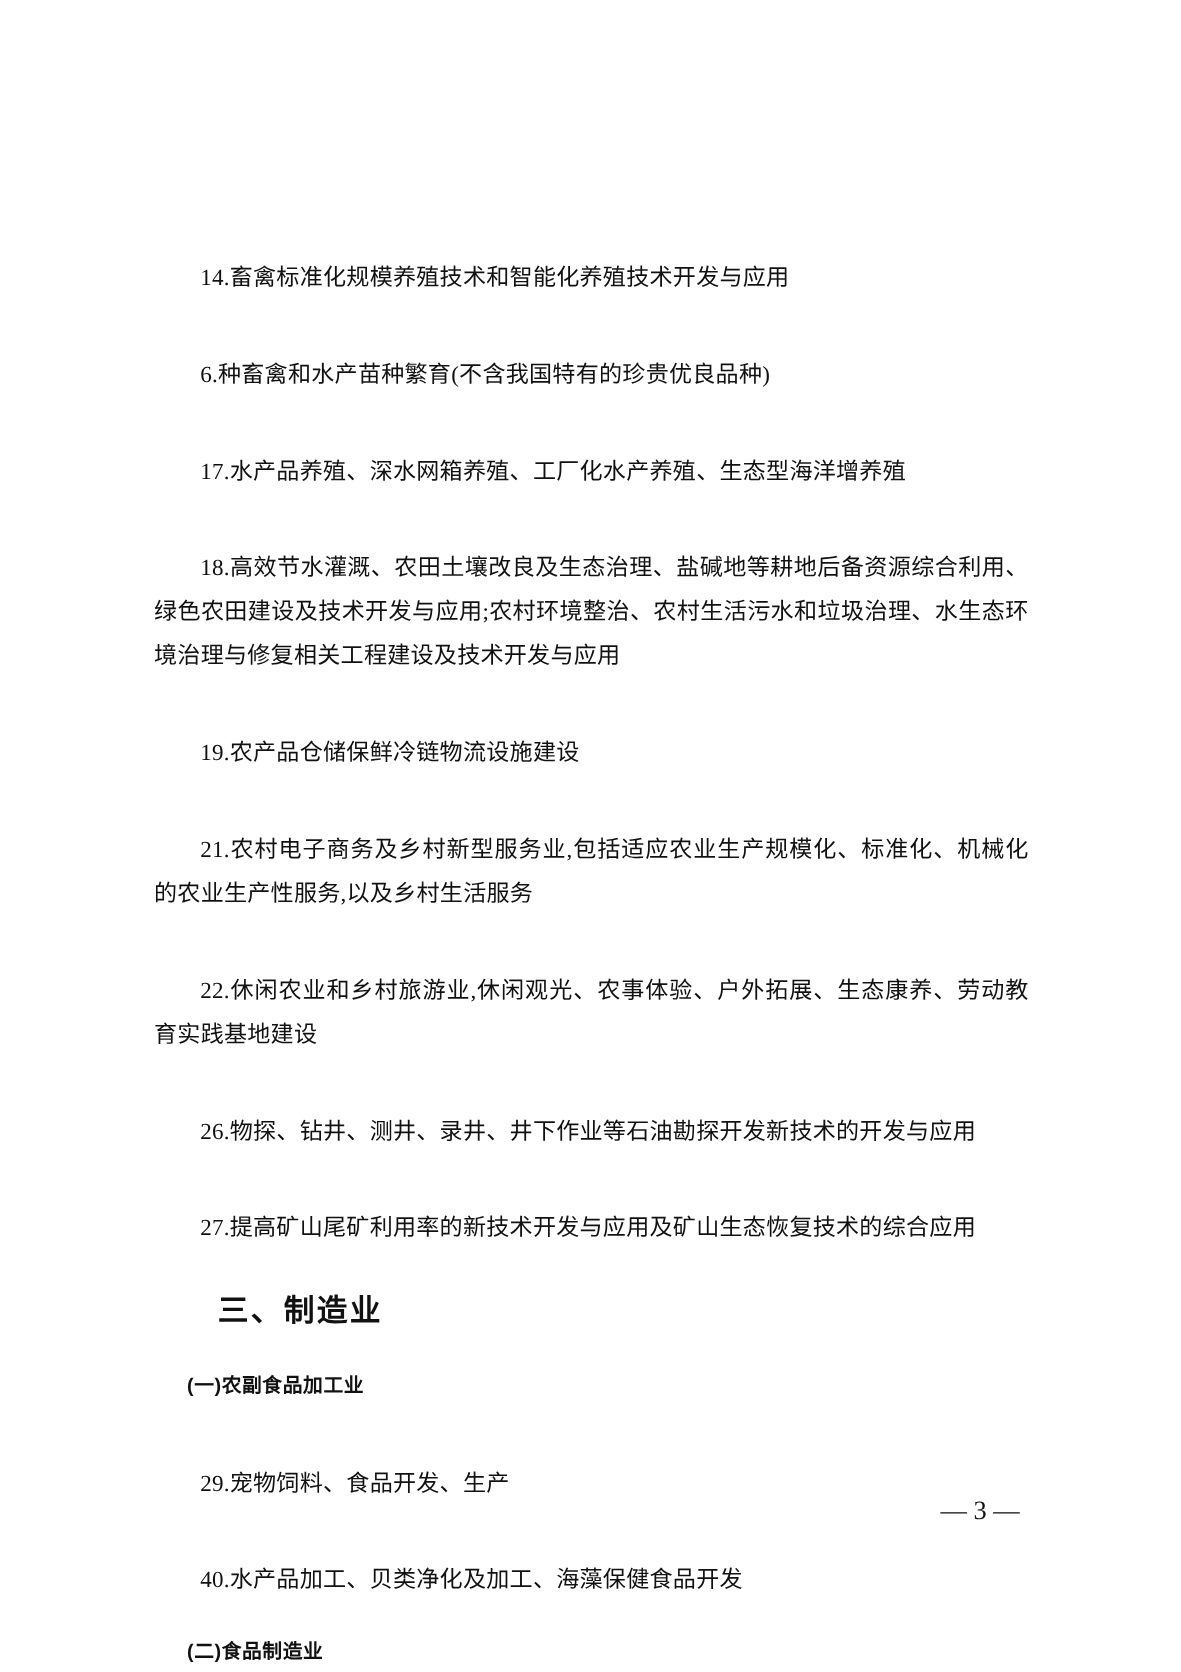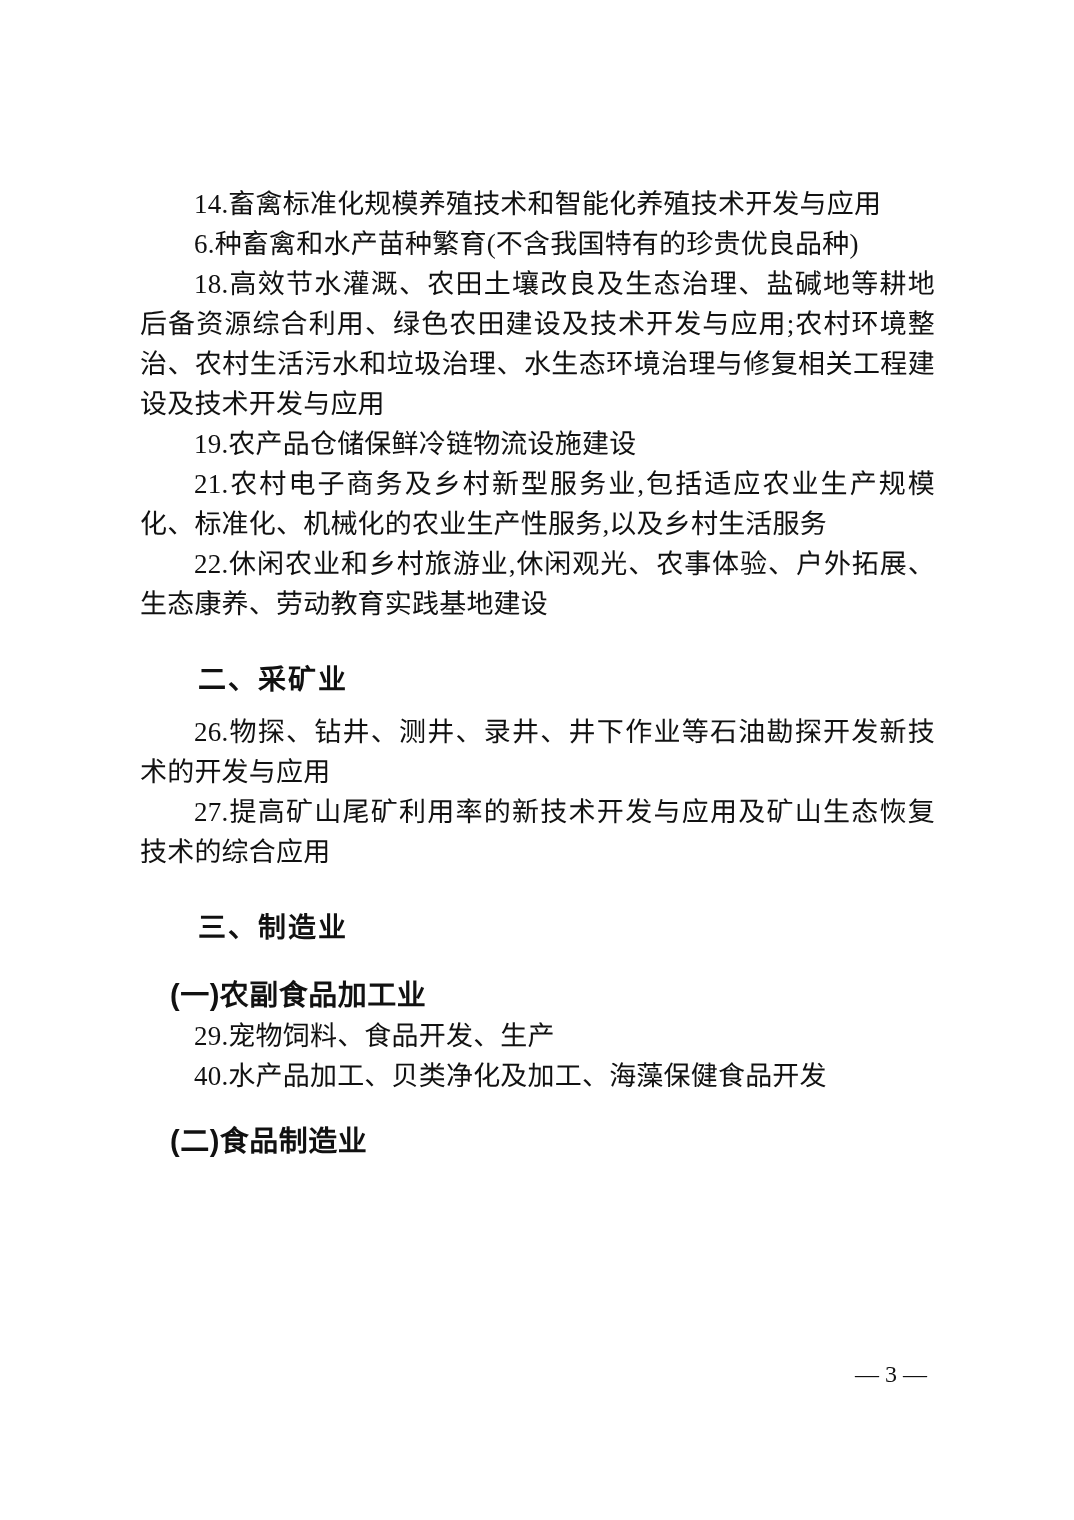--- a/index.html
+++ b/index.html
@@ -15,40 +15,41 @@
     box-sizing: border-box;
     padding: 184px 139px 0 140px;
     color: #111111;
     font-family: "Liberation Serif", "DejaVu Serif", serif;
     overflow: hidden;
   }
   .content p {
     margin: 0;
   }
   .content .item {
-    font-size: 27px;
+    font-size: 21px;
     line-height: 40px;
     text-align: justify;
     text-indent: 2em;
     letter-spacing: 0.2px;
+    margin-top: 48px;
   }
   .content .section {
     font-family: "Liberation Sans", "DejaVu Sans", sans-serif;
     font-weight: bold;
     font-size: 28px;
     line-height: 44px;
     text-indent: 58px;
     margin-top: 34px;
     margin-bottom: 10px;
     letter-spacing: 2px;
   }
   .content .subsection {
     font-family: "Liberation Sans", "DejaVu Sans", sans-serif;
     font-weight: bold;
-    font-size: 29px;
+    font-size: 18px;
     line-height: 42px;
     text-indent: 30px;
     letter-spacing: 0.5px;
     margin-top: 24px;
   }
   .page-number {
     position: absolute;
     right: 147px;
     bottom: 132px;
     font-size: 24px;
@@ -57,25 +58,25 @@
     white-space: nowrap;
   }
 </style>
 </head>
 <body>
 
 <div class="page">
   <div class="content">
       <p class="item">14.畜禽标准化规模养殖技术和智能化养殖技术开发与应用</p>
       <p class="item">6.种畜禽和水产苗种繁育(不含我国特有的珍贵优良品种)</p>
+      <p class="item">17.水产品养殖、深水网箱养殖、工厂化水产养殖、生态型海洋增养殖</p>
       <p class="item">18.高效节水灌溉、农田土壤改良及生态治理、盐碱地等耕地后备资源综合利用、绿色农田建设及技术开发与应用;农村环境整治、农村生活污水和垃圾治理、水生态环境治理与修复相关工程建设及技术开发与应用</p>
       <p class="item">19.农产品仓储保鲜冷链物流设施建设</p>
       <p class="item">21.农村电子商务及乡村新型服务业,包括适应农业生产规模化、标准化、机械化的农业生产性服务,以及乡村生活服务</p>
       <p class="item">22.休闲农业和乡村旅游业,休闲观光、农事体验、户外拓展、生态康养、劳动教育实践基地建设</p>
-      <p class="section">二、采矿业</p>
       <p class="item">26.物探、钻井、测井、录井、井下作业等石油勘探开发新技术的开发与应用</p>
       <p class="item">27.提高矿山尾矿利用率的新技术开发与应用及矿山生态恢复技术的综合应用</p>
       <p class="section">三、制造业</p>
       <p class="subsection">(一)农副食品加工业</p>
       <p class="item">29.宠物饲料、食品开发、生产</p>
       <p class="item">40.水产品加工、贝类净化及加工、海藻保健食品开发</p>
       <p class="subsection">(二)食品制造业</p>
     </div>
   <div class="page-number">— 3 —</div>
 </div>

